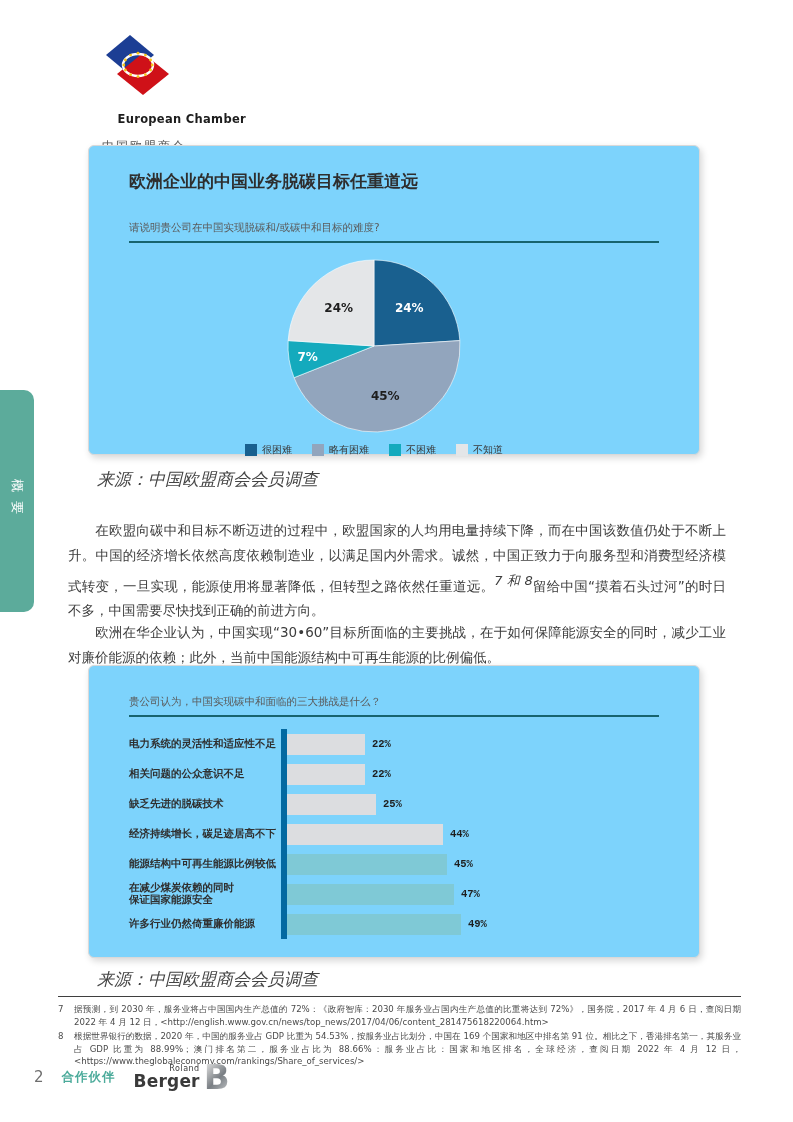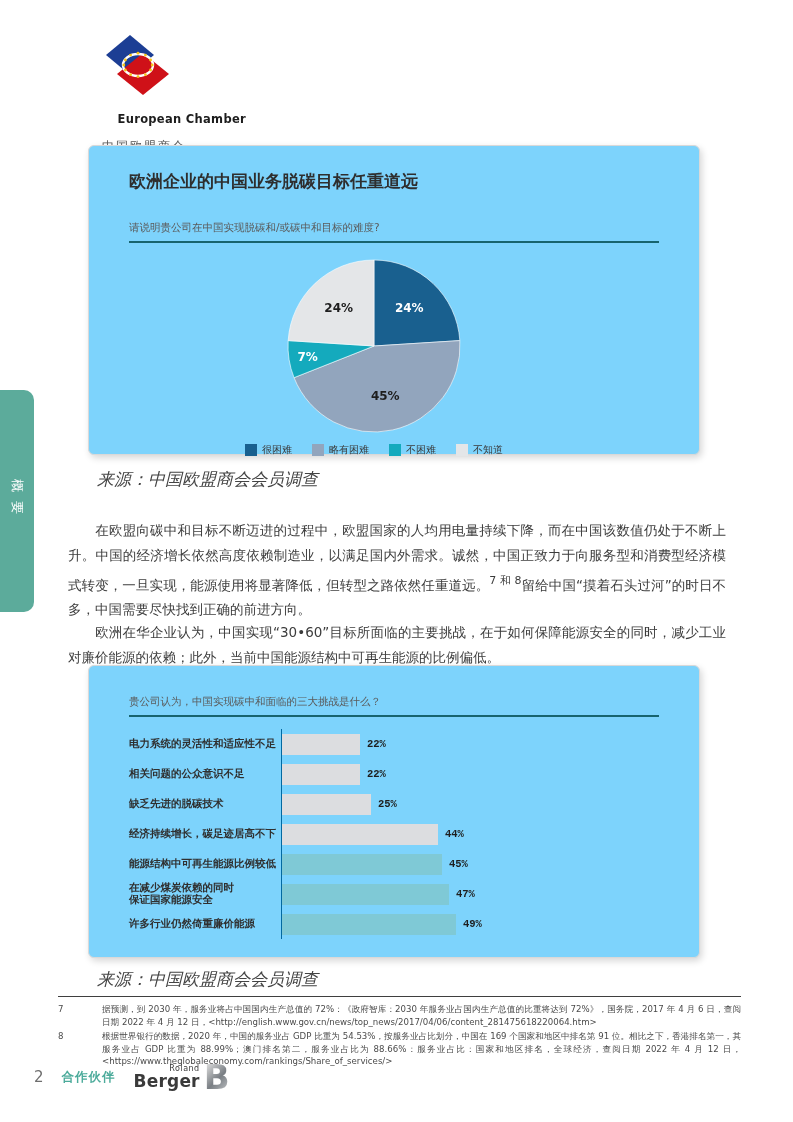--- a/index.html
+++ b/index.html
@@ -42,39 +42,39 @@
   .source{position:absolute;left:97px;font-size:17px;color:#444;font-style:italic;}
   .source1{top:468px;}
   .source2{top:968px;}
 
   
   .body-text{position:absolute;left:68px;width:658px;font-size:13.5px;line-height:25px;
              text-align:justify;color:#3c3c3c;}
   .p1{top:504px;}
   .p2{top:606px;}
   .body-text .indent{display:inline-block;width:27px;}
-  sup.fnref{font-size:11px;color:#3c3c3c;}
+  sup.fnref{font-size:13px;color:#3c3c3c;font-style:italic;}
 
   
   .bar-chart{margin-top:12px;font-family:Liberation Mono, monospace;}
   .bar-row{display:flex;align-items:center;height:30px;}
   .bar-label{width:152px;flex:0 0 152px;font-size:10.5px;font-weight:600;color:#2f2f2f;
              line-height:12px;white-space:pre-line;}
-  .bar-plot{flex:1;display:flex;align-items:center;height:100%;border-left:1px solid #0369a1;
+  .bar-plot{flex:1;display:flex;align-items:center;height:100%;border-left:6px solid #0369a1;
             padding-left:0;}
   .bar{height:21px;}
   .bar-value{font-size:10.5px;font-weight:bold;color:#1e1e1e;margin-left:7px;}
 
   
   .fn-rule{position:absolute;left:58px;right:52px;top:996px;border-top:1.4px solid #3f3f3f;}
   .footnotes{position:absolute;left:58px;right:52px;top:1001px;font-size:8.6px;line-height:12.5px;
              color:#4a4a4a;}
   .fn{display:flex;margin-top:2px;}
   .fn-num{flex:0 0 16px;}
-  .fn-text{flex:1;text-align:justify;margin-left:28px;}
+  .fn-text{flex:1;text-align:justify;}
 
   
   .footer{position:absolute;left:34px;top:1062px;display:flex;align-items:center;gap:18px;}
   .page-num{font-size:15px;color:#6e6e6e;}
   .partner{font-size:12.5px;font-weight:bold;color:#4cab9b;letter-spacing:1px;}
   .rb{display:flex;align-items:center;gap:4px;}
   .rb-text{text-align:right;line-height:1;color:#3a3a3a;}
   .rb-top{font-size:8px;letter-spacing:.5px;}
   .rb-bottom{font-size:17px;font-weight:bold;letter-spacing:.2px;}
   .rb-b{font-size:34px;font-weight:bold;line-height:30px;

